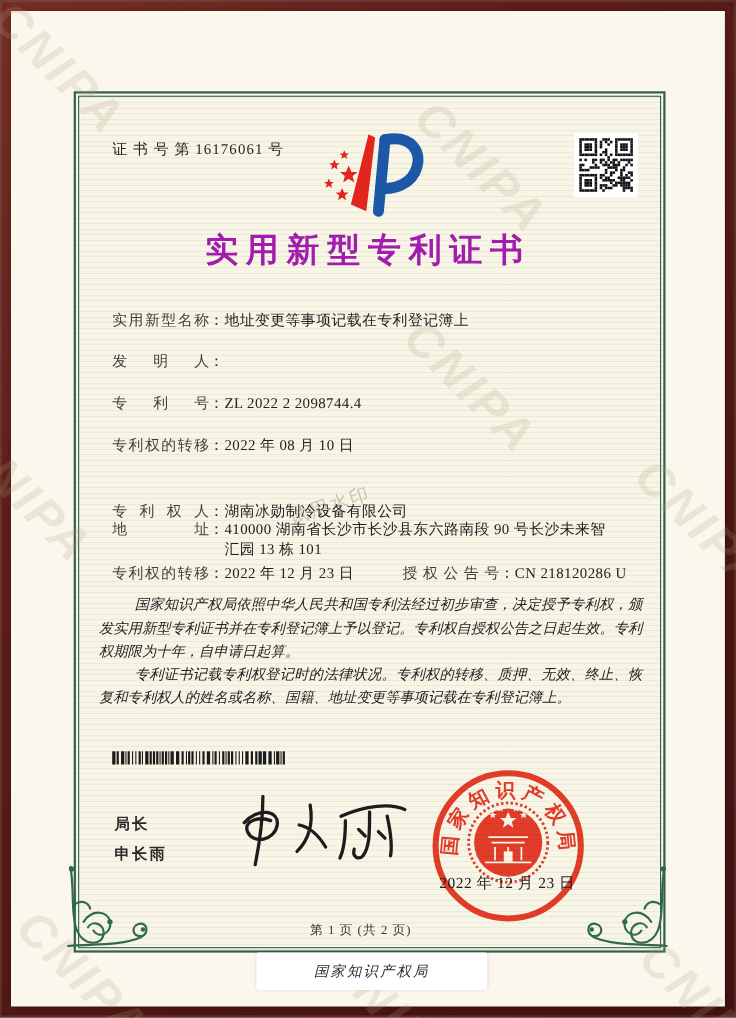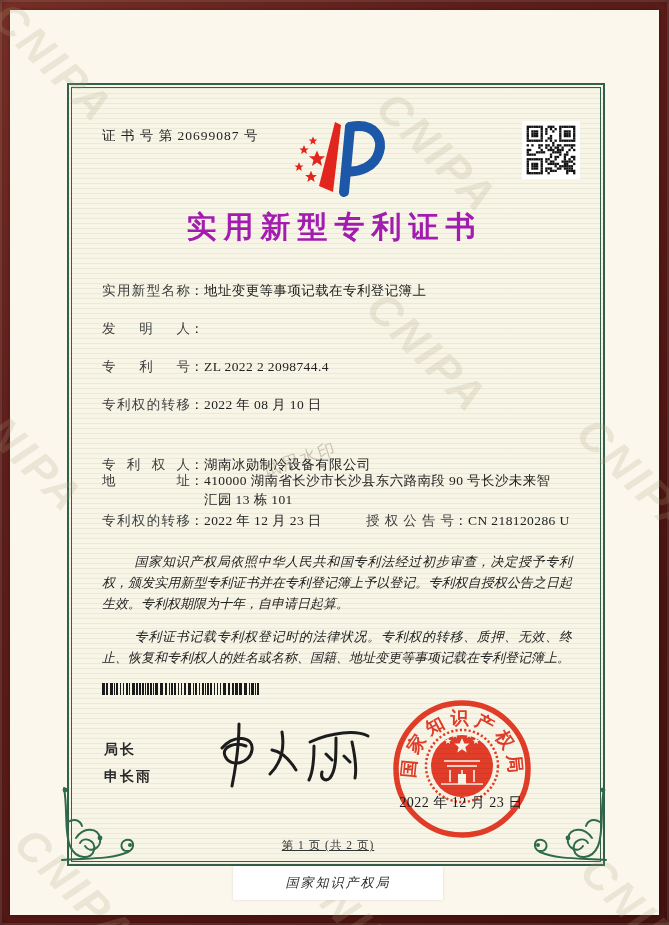--- a/index.html
+++ b/index.html
@@ -82,21 +82,21 @@
   .fvalue{letter-spacing:0.4px;white-space:pre-line;}
   .fvalue.wide{max-width:378px;}
   .gpair{display:flex;}
   .gpair .flabel{width:88px;flex:0 0 88px;}
   
   .paras{
     position:absolute;left:80px;top:529px;width:494px;z-index:8;
     font-size:13px;line-height:21px;color:#222;
     font-style:italic;text-align:justify;
   }
-  .paras p{margin:12px;text-indent:2.5em;}
+  .paras p{margin:0;text-indent:2.5em;}
   
   .barcode{
     position:absolute;left:92px;top:673px;width:162px;height:12px;
     display:flex;align-items:stretch;z-index:8;
   }
   .barcode .b{background:#1b1b1b;height:100%;}
   .barcode .s{height:100%;}
   
   .officer-title,.officer-name{
     position:absolute;left:94px;z-index:8;
@@ -108,21 +108,21 @@
   .signature{position:absolute;left:196px;top:708px;z-index:8;}
   
   .seal{position:absolute;left:381px;top:688px;z-index:9;mix-blend-mode:multiply;opacity:0.93;}
   .seal-date{
     position:absolute;left:376px;top:784px;width:150px;z-index:10;
     text-align:center;font-size:14px;color:#1c1c1c;letter-spacing:0.5px;
   }
   
   .pageline{
     position:absolute;left:0;top:828px;width:636px;text-align:center;
-    font-size:11.5px;color:#333;letter-spacing:1px;z-index:8;text-decoration:underline;
+    font-size:11.5px;color:#333;letter-spacing:1px;z-index:8;
   }
   .continue-box{
     position:absolute;left:223px;top:856px;width:210px;height:34px;
     background:#fff;border-radius:2px;z-index:8;
     box-shadow:0 0 3px rgba(0,0,0,0.12);
     text-align:center;line-height:34px;
     font-size:13px;font-style:italic;color:#2d2d2d;letter-spacing:2px;
   }
 </style>
 <title>实用新型专利证书</title></head>
@@ -160,21 +160,21 @@
       <path d="M8,6 C12,28 8,50 14,64 C20,78 36,78 38,68 C40,58 28,54 24,61"></path>
       <path d="M6,78 C28,76 54,78 72,70 C80,66 78,56 70,58 C63,60 64,70 73,69"></path>
       <path d="M20,56 C28,44 42,46 44,56 C46,66 34,72 29,64"></path>
       <path d="M12,40 C18,36 24,38 26,44"></path>
     </g>
     <circle cx="9" cy="8" r="2.4" fill="#2f6a4c"></circle>
     <circle cx="44" cy="56" r="2.4" fill="#2f6a4c"></circle>
     <circle cx="74" cy="63" r="2" fill="#2f6a4c"></circle>
   </svg>
 
-  <div class="certno">证 书 号 第 20699087 号</div>
+  <div class="certno">证 书 号 第 16176061 号</div>
 
   <svg class="logo" width="104" height="86" viewBox="0 0 104 86">
     <defs>
       <path id="st" d="M0,-10 L2.94,-3.09 L9.51,-3.09 L4.2,1.18 L5.88,8.09 L0,4 L-5.88,8.09 L-4.2,1.18 L-9.51,-3.09 L-2.94,-3.09 Z"></path>
     </defs>
 
     <polygon points="49,4 55,7 47,74 33,68" fill="#e3261d"></polygon>
 
     <path d="M58,74 L64,9" fill="none" stroke="#1d57a8" stroke-width="10" stroke-linecap="round"></path>
     <path d="M64,9 C90,4 97,22 93,34 C89,49 72,55 60,53" fill="none" stroke="#1d57a8" stroke-width="10" stroke-linecap="round"></path>

